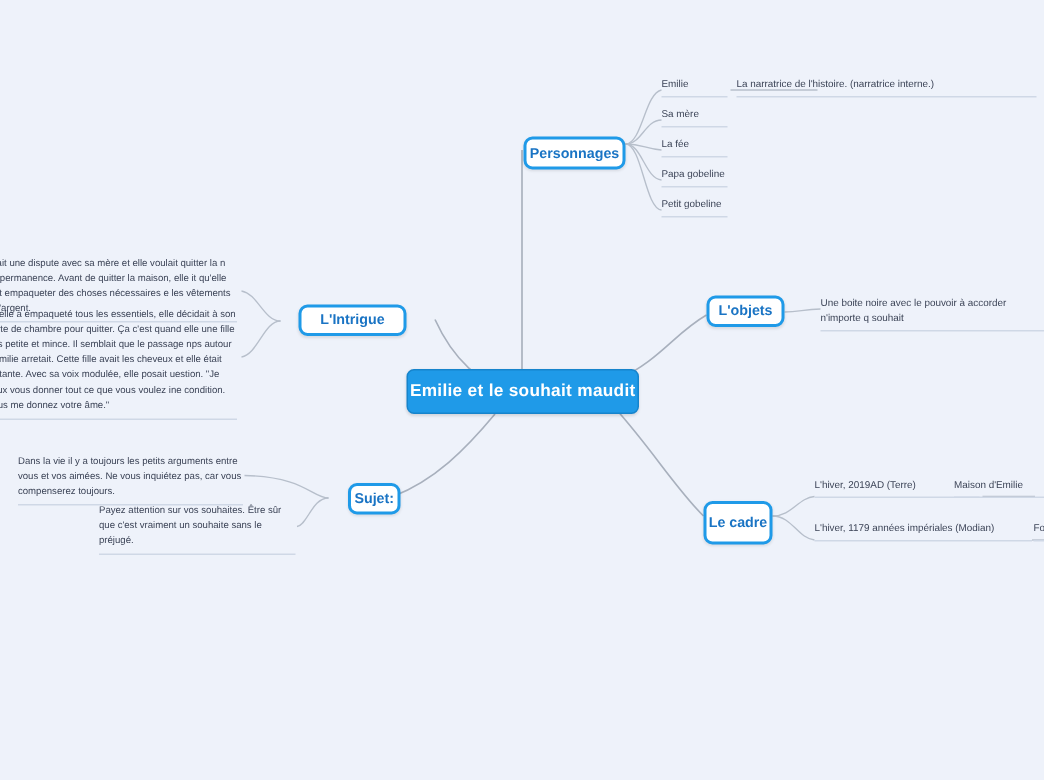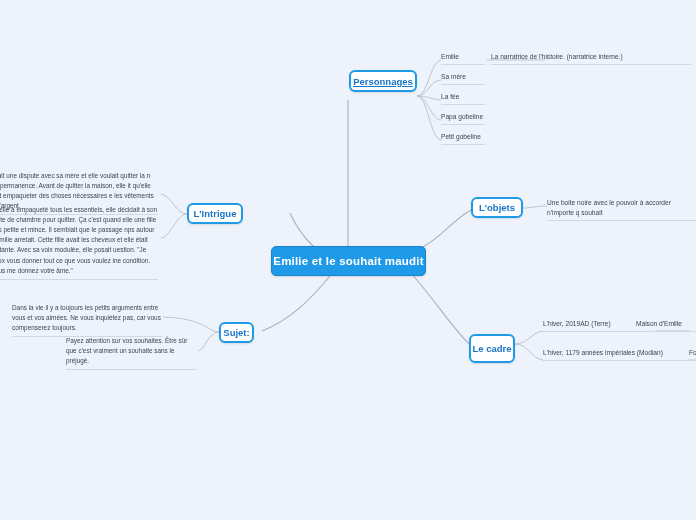--- a/index.html
+++ b/index.html
@@ -60,24 +60,24 @@
     border-radius: 6px;
     color: #1a74c4;
     font-size: 9.5px;
     font-weight: bold;
     display: flex;
     align-items: center;
     justify-content: center;
     box-shadow: 0 1px 2px rgba(0,0,0,0.10);
     z-index: 4;
   }
-  .bn-personnages { left: 349px; top: 70px;  width: 68px; height: 22px; text-decoration: underline; }
+  .bn-personnages { left: 349px; top: 91px;  width: 68px; height: 22px; }
   .bn-objets      { left: 471px; top: 197px; width: 52px; height: 21px; text-align: center; }
-  .bn-intrigue    { left: 187px; top: 203px; width: 56px; height: 21px; }
-  .bn-sujet       { left: 219px; top: 322px; width: 35px; height: 21px; }
+  .bn-intrigue    { left: 199px; top: 203px; width: 72px; height: 21px; }
+  .bn-sujet       { left: 232px; top: 322px; width: 35px; height: 21px; }
   .bn-cadre       { left: 469px; top: 334px; width: 46px; height: 29px; }
 
   
   .leaf {
     position: absolute;
     font-size: 6.6px;
     color: #3c4457;
     line-height: 1.5;
     padding-bottom: 2px;
     border-bottom: 1px solid #cfd8e6;

